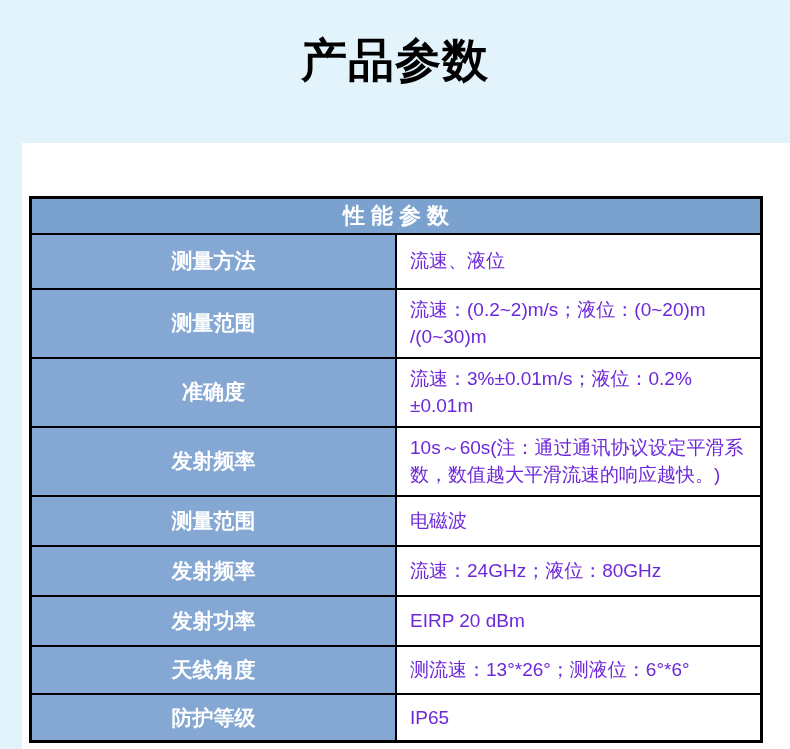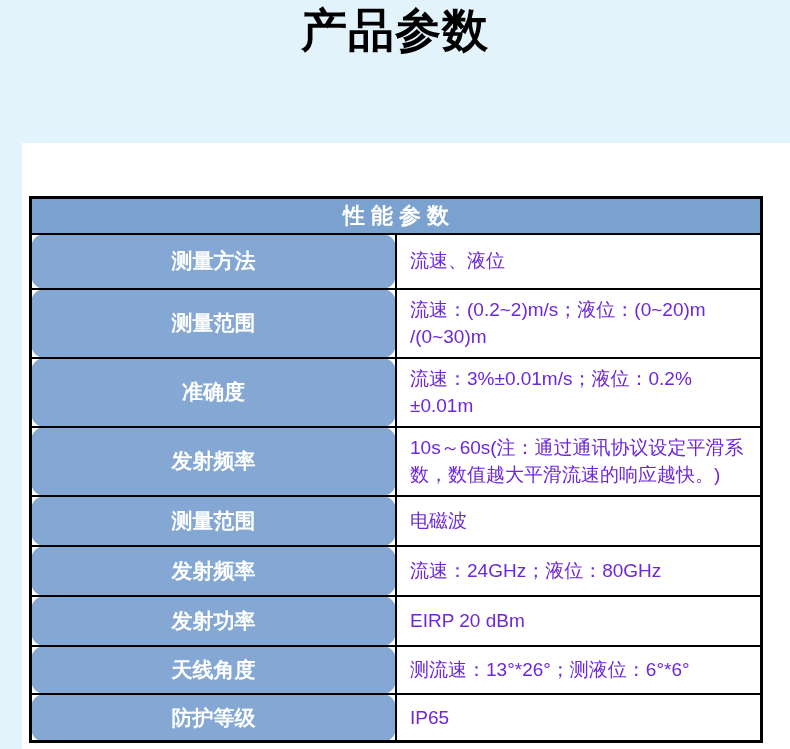--- a/index.html
+++ b/index.html
@@ -10,20 +10,21 @@
     overflow: hidden;
   }
   .page {
     position: relative;
     width: 790px; height: 749px;
     background: #e2f3fc;
     overflow: hidden;
   }
   .title {
     margin: 0;
+    padding-top: 30px;
     text-align: center;
     font-size: 46px;
     font-weight: bold;
     color: #000;
     letter-spacing: 1px;
   }
   .panel {
     position: absolute;
     left: 22px; top: 143px;
     width: 774px; height: 606px;
@@ -52,21 +53,20 @@
     text-align: center;
   }
   td.label-cell {
     width: 138px;
     background: #84a8d3;
     color: #ffffff;
     font-size: 21px;
     font-weight: bold;
     text-align: center;
     padding: 4px 2px;
-    border-radius: 14px;
   }
   td.value-cell {
     background: #ffffff;
     color: #6d28d9;
     font-size: 19px;
     text-align: left;
     padding: 6px 14px 6px 13px;
     line-height: 1.45;
   }
   tr.row     { height: 50px; }

